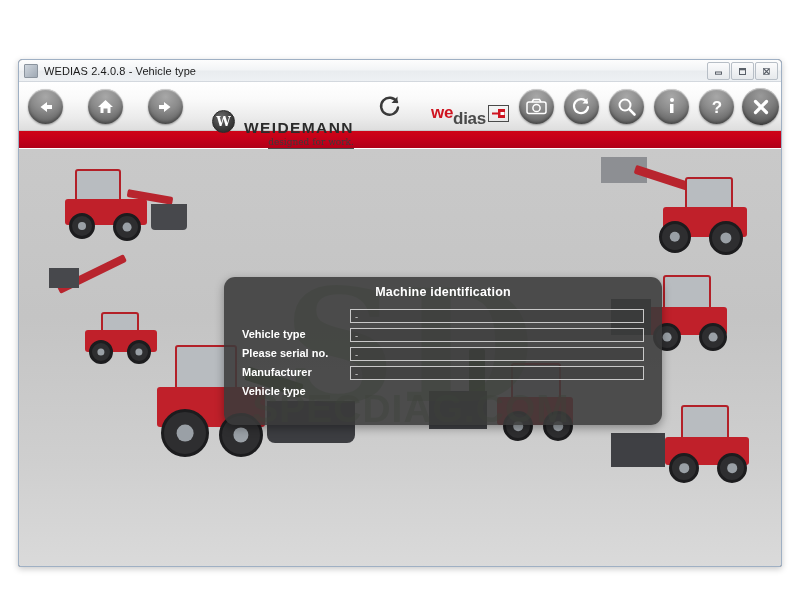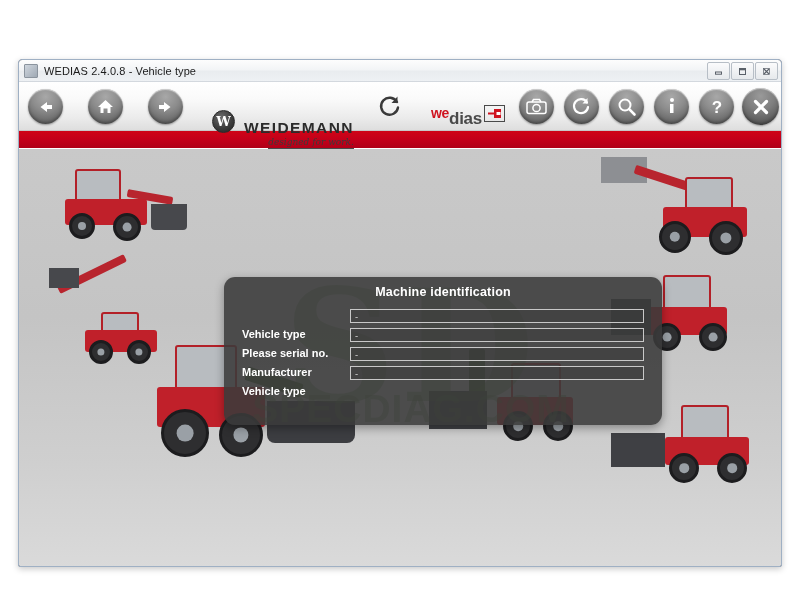--- a/index.html
+++ b/index.html
@@ -106,38 +106,37 @@
     margin-right: 9px;
   }
   #weidemann-logo .w-txt { line-height: 1; margin-top: 26px; }
   #weidemann-logo .w-name {
     font-size: 15.5px; font-weight: bold; color: #2b2b2b;
     letter-spacing: 1.4px;
   }
   #weidemann-logo .w-tag {
     font-size: 9px; color: #3a3a3a;
     font-family: "DejaVu Serif", serif;
-    font-style: italic;
     text-align: left;
     margin-top: 2px;
     border-bottom: 1px solid #4a4a4a;
     display: inline-block;
     padding-bottom: 1px;
     float: right;
   }
 
   #refresh-big { position: absolute; left: 358px; top: 11px; color:#3a3a3a; }
 
   
   #wedias-logo {
     position: absolute;
     left: 412px; top: 15px;
     display: flex; align-items: center;
   }
-  #wedias-logo .we { font-size: 14px; font-weight: bold; color: #cf1420; letter-spacing: -0.3px; }
+  #wedias-logo .we { font-size: 17px; font-weight: bold; color: #cf1420; letter-spacing: -0.3px; }
   #wedias-logo .dias { font-size: 17px; font-weight: bold; color: #4a4a4a; letter-spacing: -0.3px; margin-top: 12px; }
   #wedias-logo .wrench-box {
     margin-left: 2px;
     width: 19px; height: 15px;
     border: 1.5px solid #4a4a4a;
     display: flex; align-items: center; justify-content: center;
   }
 
   
   #red-stripe {

